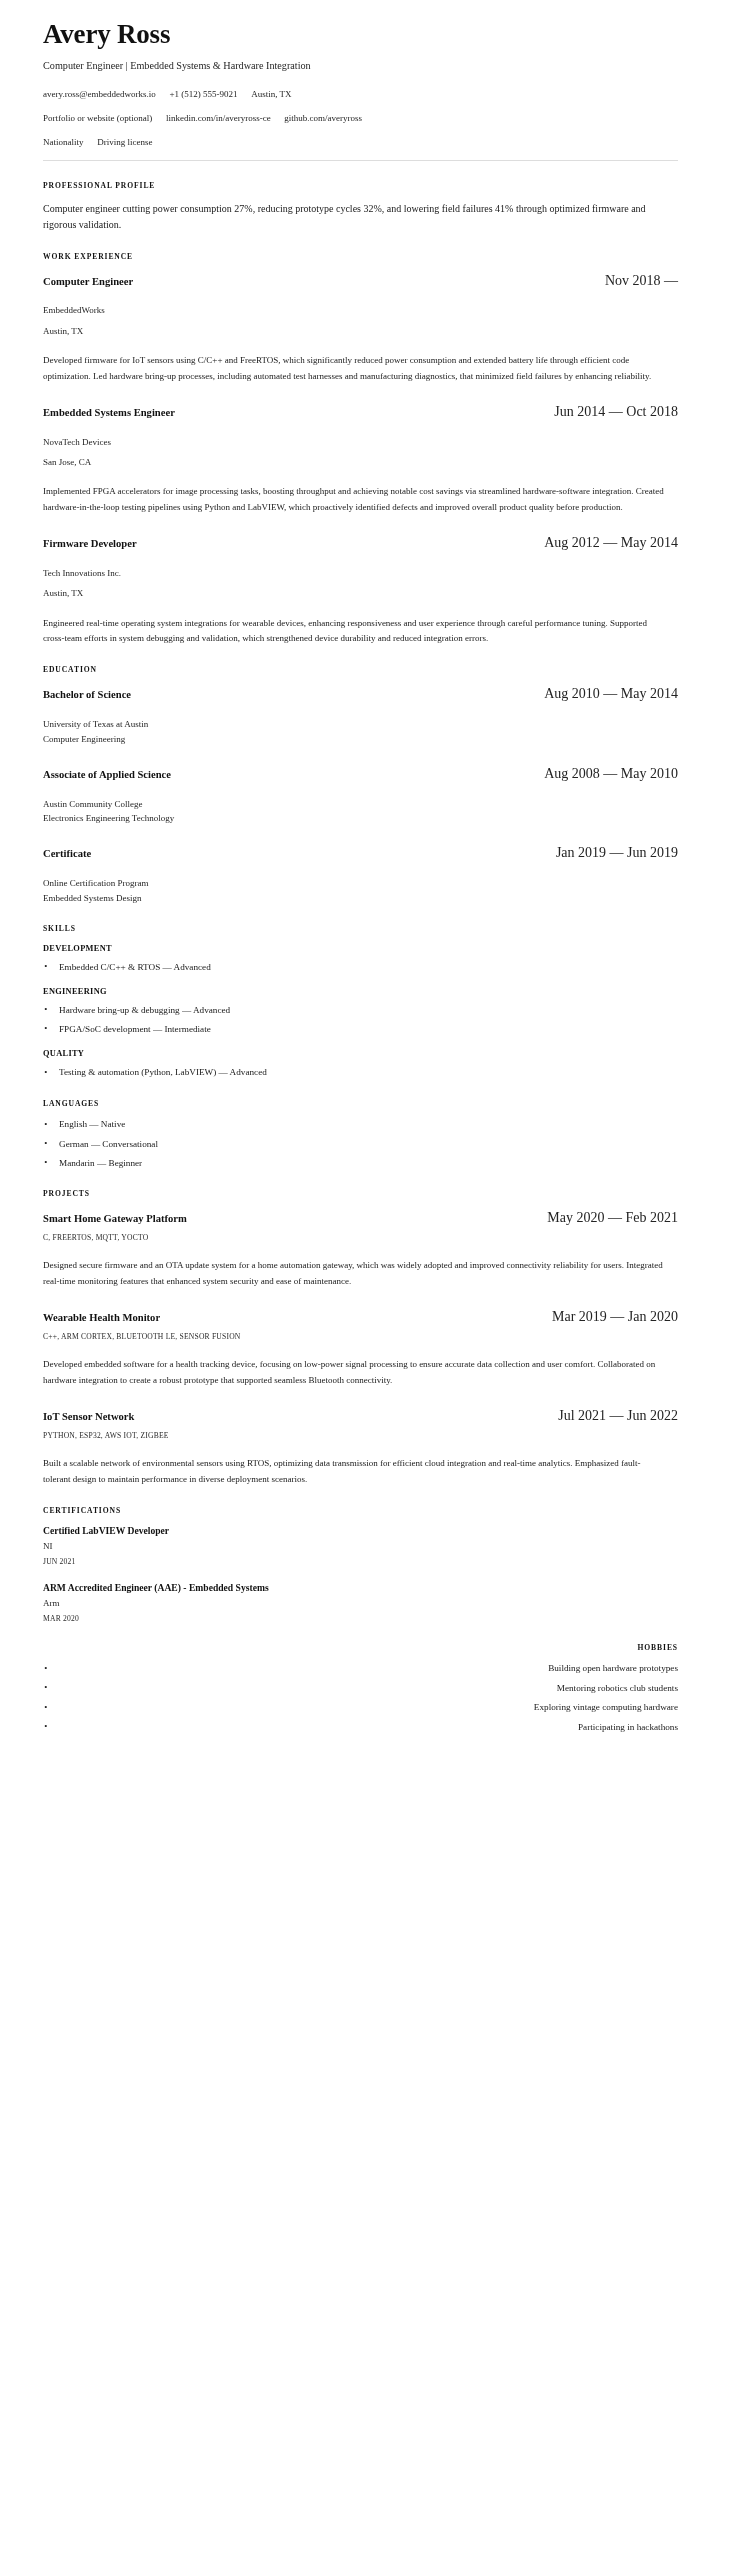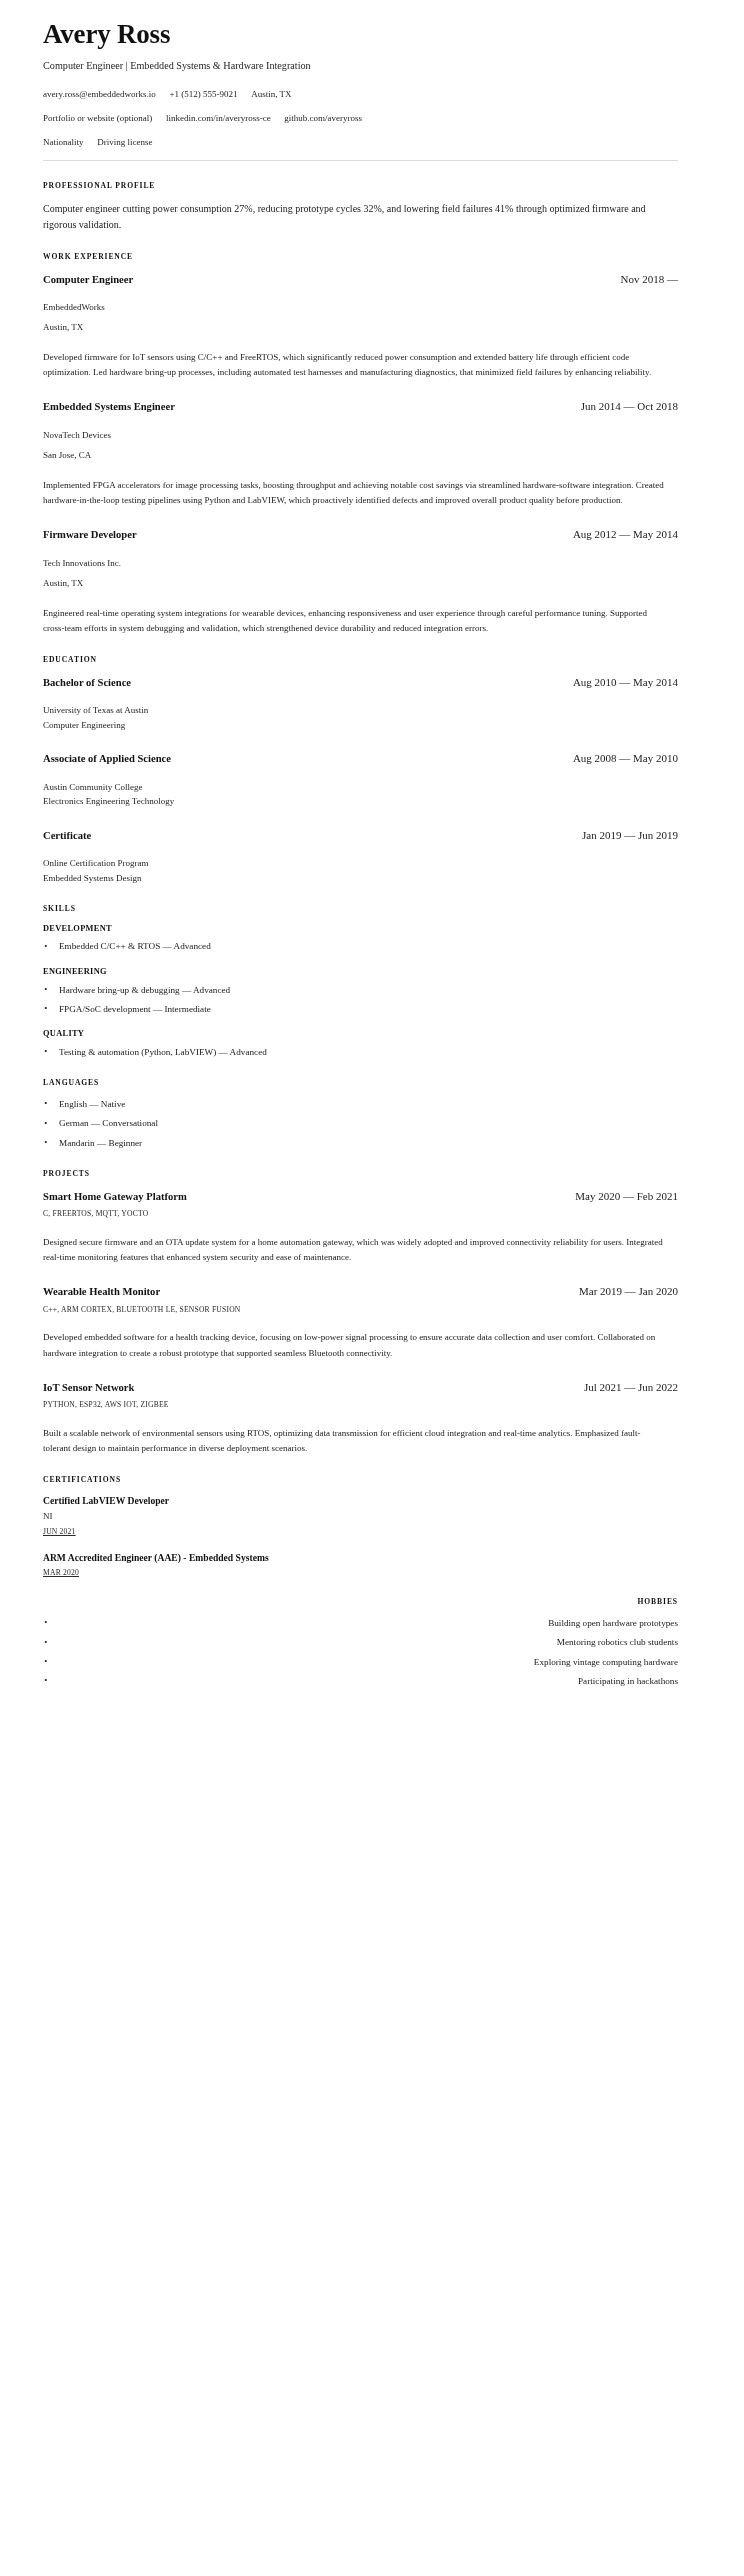--- a/index.html
+++ b/index.html
@@ -87,21 +87,21 @@
     gap: 11.2px;
   }
   .entry-title {
     font-size: 10.6px;
     font-weight: 700;
     color: #111111;
     line-height: 1.28;
     margin: 0;
   }
   .entry-date {
-    font-size: 11px;
+    font-size: 14px;
     color: #232323;
     white-space: nowrap;
     line-height: 1.28;
     flex-shrink: 0;
   }
   .entry-org {
     font-size: 9px;
     color: #1f1f1f;
     line-height: 1.5;
     margin: 15px 0 0 0;
@@ -186,21 +186,20 @@
     line-height: 1.5;
     margin: 1.9px 0 0 0;
   }
   .cert-date {
     font-size: 7.6px;
     letter-spacing: 0.2px;
     text-transform: uppercase;
     color: #2a2a2a;
     line-height: 1.5;
     margin: 2.5px 0 0 0;
-    text-decoration: underline;
   }
 
   .section.hobbies { margin-bottom: 0; text-align: right; }
 </style>
 </head>
 <body>
 
 <div class="page">
 
   <header>
@@ -367,20 +366,21 @@
     <h2 class="section-title">CERTIFICATIONS</h2>
 
     <div class="cert">
       <div class="cert-title">Certified LabVIEW Developer</div>
       <div class="cert-issuer">NI</div>
       <div class="cert-date">JUN 2021</div>
     </div>
 
     <div class="cert">
       <div class="cert-title">ARM Accredited Engineer (AAE) - Embedded Systems</div>
+      <div class="cert-issuer">Arm</div>
       <div class="cert-date">MAR 2020</div>
     </div>
   </section>
 
   <section class="section hobbies">
     <h2 class="section-title">HOBBIES</h2>
     <ul class="bullets">
       <li>Building open hardware prototypes</li>
       <li>Mentoring robotics club students</li>
       <li>Exploring vintage computing hardware</li>

